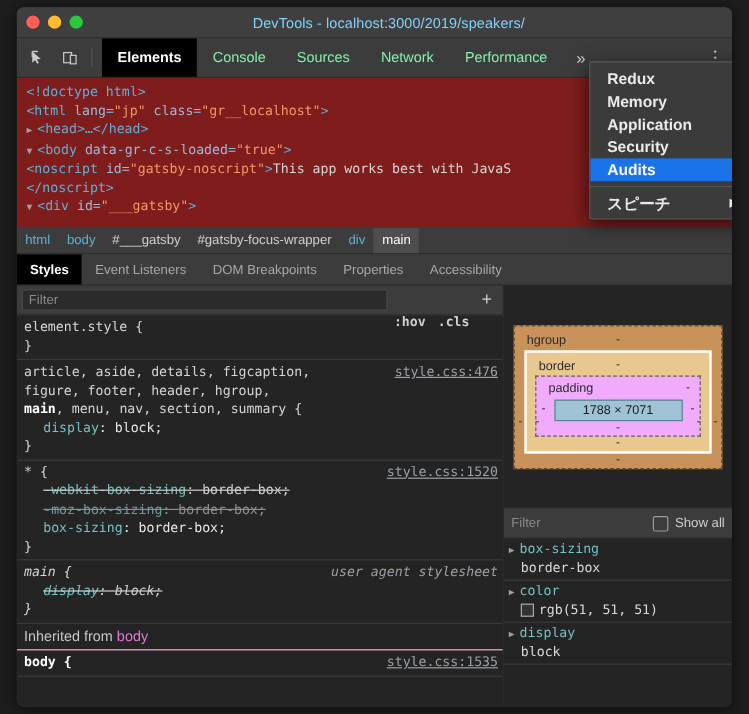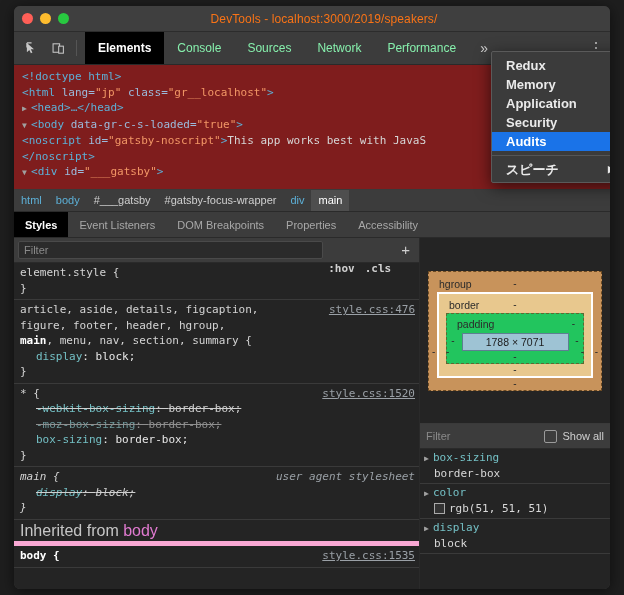--- a/index.html
+++ b/index.html
@@ -17,21 +17,21 @@
   .titlebar{
     height:25px;background:#3f3f3f;position:relative;
     display:flex;align-items:center;justify-content:center;
     border-bottom:1px solid #2c2c2c;
   }
   .traffic{position:absolute;left:8px;top:0;height:25px;display:flex;align-items:center;gap:7px;}
   .dot{width:11px;height:11px;border-radius:50%;}
   .dot.red{background:#ff5f57;}
   .dot.yellow{background:#febc2e;}
   .dot.green{background:#28c840;}
-  .title-text{font-size:12px;color:#f97316;letter-spacing:.1px;margin-left:24px;}
+  .title-text{font-size:12px;color:#7dd3fc;letter-spacing:.1px;margin-left:24px;}
   
   .toolbar{
     height:32px;background:#3c3c3c;display:flex;align-items:stretch;
     border-bottom:1px solid #2a2a2a;position:relative;
   }
   .tb-icons{display:flex;align-items:center;padding:0 4px 0 6px;gap:2px;}
   .tb-ico{width:24px;height:24px;display:flex;align-items:center;justify-content:center;cursor:pointer;border-radius:2px;}
   .tb-sep{width:1px;height:16px;background:#555;align-self:center;margin:0 4px;}
   .tabs{display:flex;align-items:stretch;flex:1;}
   .tab{
@@ -114,35 +114,35 @@
   .sel{color:#d4d4d4;}
   .sel b{color:#ffffff;font-weight:bold;}
   .sel i{font-style:italic;}
   .decl{padding-left:22px;color:#d4d4d4;}
   .prop{color:#74c0c5;}
   .val{color:#e8e8e8;}
   .struck{text-decoration:line-through;color:#8f8f8f;}
   .struck .prop{color:#6f9a9d;}
   .struck-strong{text-decoration:line-through;color:#cfcfcf;}
   .struck-strong .prop{color:#74c0c5;}
-  .inherit{padding:3px 6px;font-family:"Liberation Sans",sans-serif;font-size:16px;color:#c6c6c6;border-bottom:5px solid #f9a8d4;background:#242424;}
+  .inherit{padding:3px 6px;font-family:"Liberation Sans",sans-serif;font-size:12px;color:#c6c6c6;border-bottom:1px solid #f9a8d4;background:#242424;}
   .inherit em{color:#e07ad0;font-style:normal;}
   .closing{padding-left:6px;}
   
   .boxwrap{height:185px;display:flex;align-items:center;justify-content:center;border-bottom:1px solid #3a3a3a;position:relative;}
   .bm-margin{
     width:172px;background:#c8935b;border:1px dashed #6b4a23;
     padding:6px 0 0 0;position:relative;
   }
   .bm-label{font-family:"Liberation Sans",sans-serif;font-size:10.5px;color:#2b2b2b;padding-left:10px;}
   .bm-border{
     margin:2px 8px 0 8px;background:#e8c88e;border:2px solid #ffffff;padding:5px 0 0 0;
   }
   .bm-padding{
-    margin:2px 7px 0 7px;background:#22c55e;border:1px dashed #5a6a33;padding:4px 0 0 0;
+    margin:2px 7px 0 7px;background:#f0abfc;border:1px dashed #5a6a33;padding:4px 0 0 0;
   }
   .bm-content{
     margin:3px auto 0 auto;width:105px;background:#9ec3d4;border:1px solid #5d7f92;
     text-align:center;font-size:10.5px;color:#1c1c1c;padding:2px 0;
   }
   .bm-row{display:flex;align-items:center;justify-content:center;}
   .bm-d{font-size:10px;color:#2b2b2b;text-align:center;line-height:11px;}
   .bm-side{position:absolute;font-size:10px;color:#2b2b2b;}
   .dash-c{text-align:center;font-size:10px;color:#2b2b2b;line-height:12px;}
   

